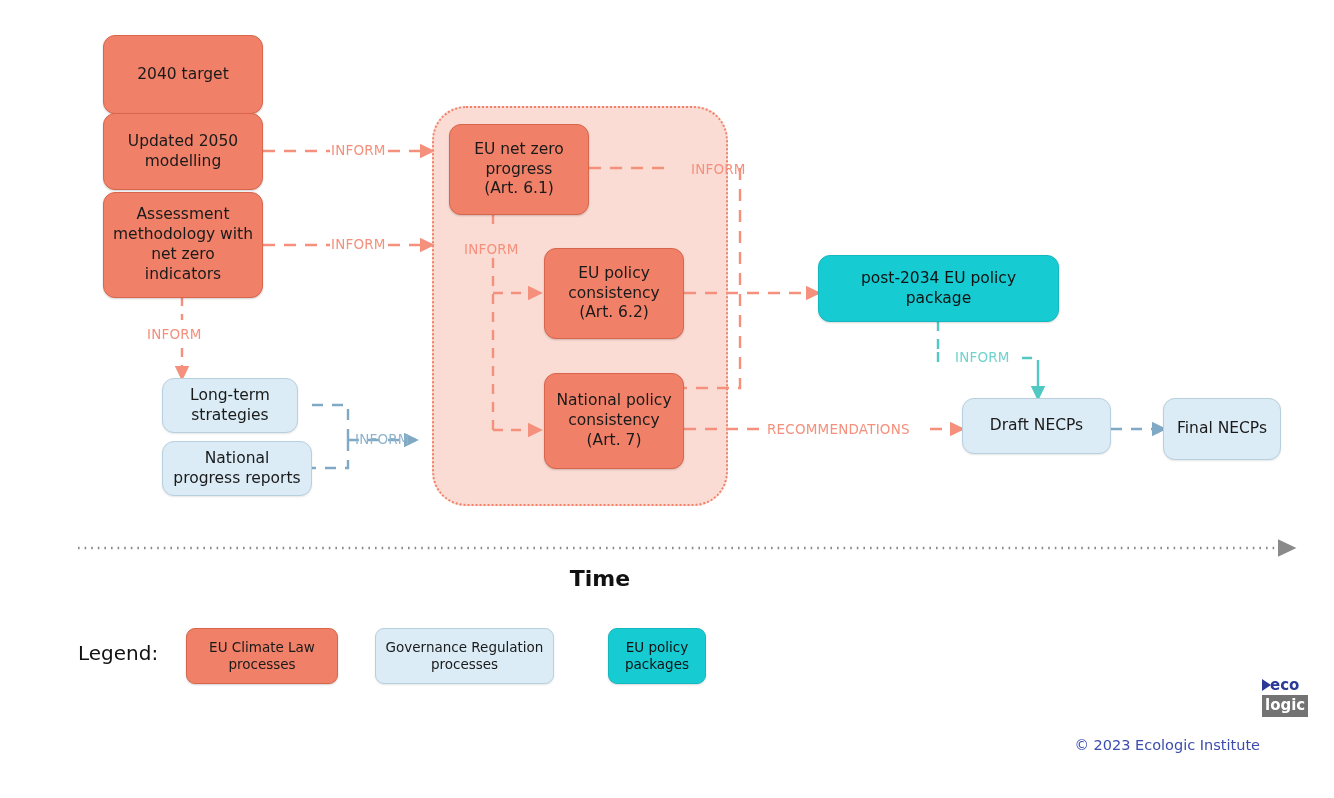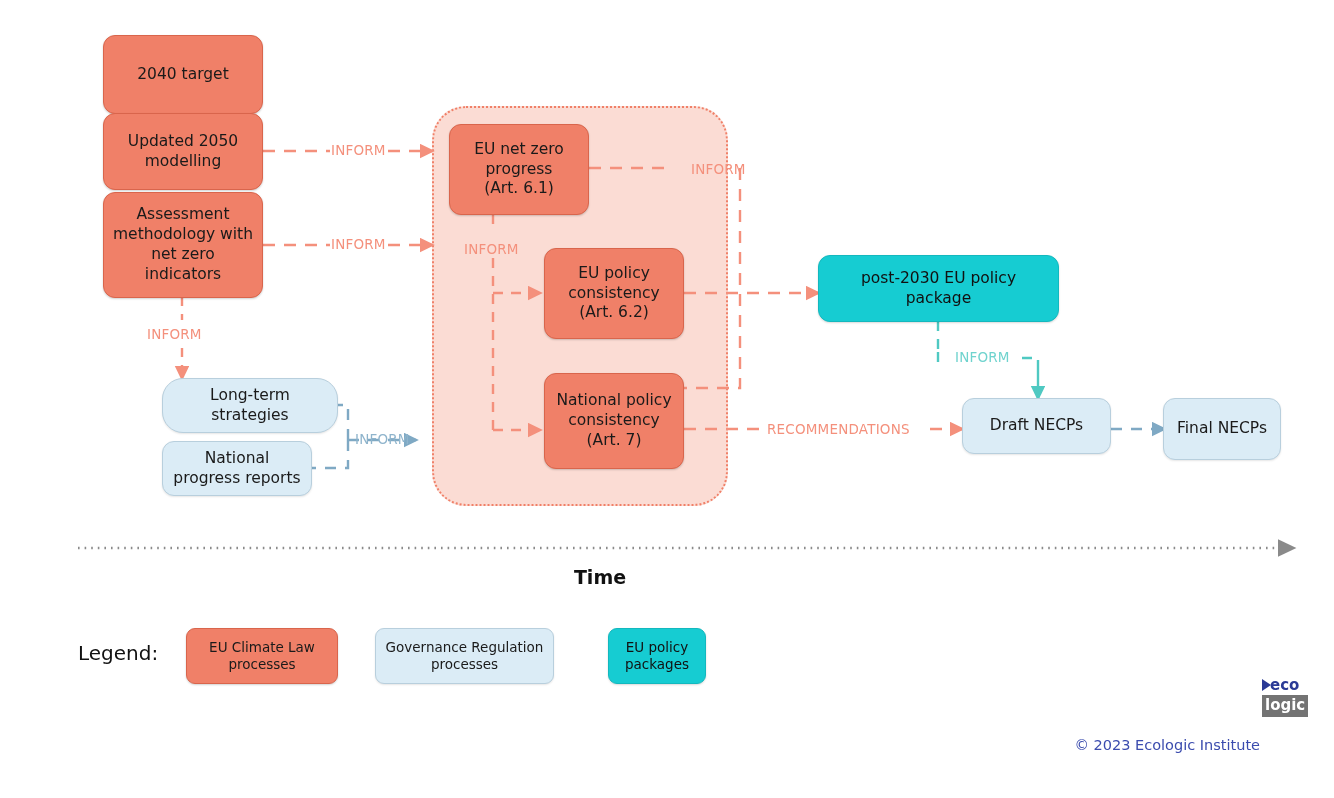--- a/index.html
+++ b/index.html
@@ -32,21 +32,21 @@
     box-sizing:border-box;
   }
 
   .edge-label{position:absolute;font-size:13.5px;letter-spacing:.2px;white-space:nowrap;}
   .lab-red{color:#F4907C;}
   .lab-blue{color:#8FB4CC;}
   .lab-teal{color:#6FD3CE;}
 
   #time-label{
     position:absolute;left:0;top:566px;width:1200px;text-align:center;
-    font-weight:bold;font-size:19px;color:#111;
+    font-weight:bold;font-size:22px;color:#111;
   }
   #legend-title{position:absolute;left:78px;top:641px;font-size:20px;color:#111;}
   .legend-chip{
     position:absolute;box-sizing:border-box;border-radius:9px;
     display:flex;align-items:center;justify-content:center;text-align:center;
     font-size:13.5px;line-height:1.25;
   }
   #copyright{
     position:absolute;left:1020px;top:737px;width:240px;text-align:right;
     font-size:14.5px;color:#3b4cae;
@@ -135,21 +135,21 @@
 modelling</span>
   </div>
 
   <div class="node n-red" style="left:103px;top:192px;width:160px;height:106px;font-size:15.5px;">
     <span style="white-space:pre-line;">Assessment
 methodology with
 net zero
 indicators</span>
   </div>
 
-  <div class="node n-blue" style="left:162px;top:378px;width:176px;height:55px;font-size:15.5px;border-radius:21px;">
+  <div class="node n-blue" style="left:162px;top:378px;width:136px;height:55px;font-size:15.5px;">
     <span style="white-space:pre-line;">Long-term
 strategies</span>
   </div>
 
   <div class="node n-blue" style="left:162px;top:441px;width:150px;height:55px;font-size:15.5px;">
     <span style="white-space:pre-line;">National
 progress reports</span>
   </div>
 
   <div class="node n-red" style="left:449px;top:124px;width:140px;height:91px;font-size:15.5px;">
@@ -164,21 +164,21 @@
 (Art. 6.2)</span>
   </div>
 
   <div class="node n-red" style="left:544px;top:373px;width:140px;height:96px;font-size:15.5px;">
     <span style="white-space:pre-line;">National policy
 consistency
 (Art. 7)</span>
   </div>
 
   <div class="node n-teal" style="left:818px;top:255px;width:241px;height:67px;font-size:15.5px;">
-    <span>post-2030 EU policy package</span>
+    <span>post-2034 EU policy package</span>
   </div>
 
   <div class="node n-blue" style="left:962px;top:398px;width:149px;height:56px;font-size:15.5px;">
     <span>Draft NECPs</span>
   </div>
 
   <div class="node n-blue" style="left:1163px;top:398px;width:118px;height:62px;font-size:15.5px;">
     <span>Final NECPs</span>
   </div>
 

